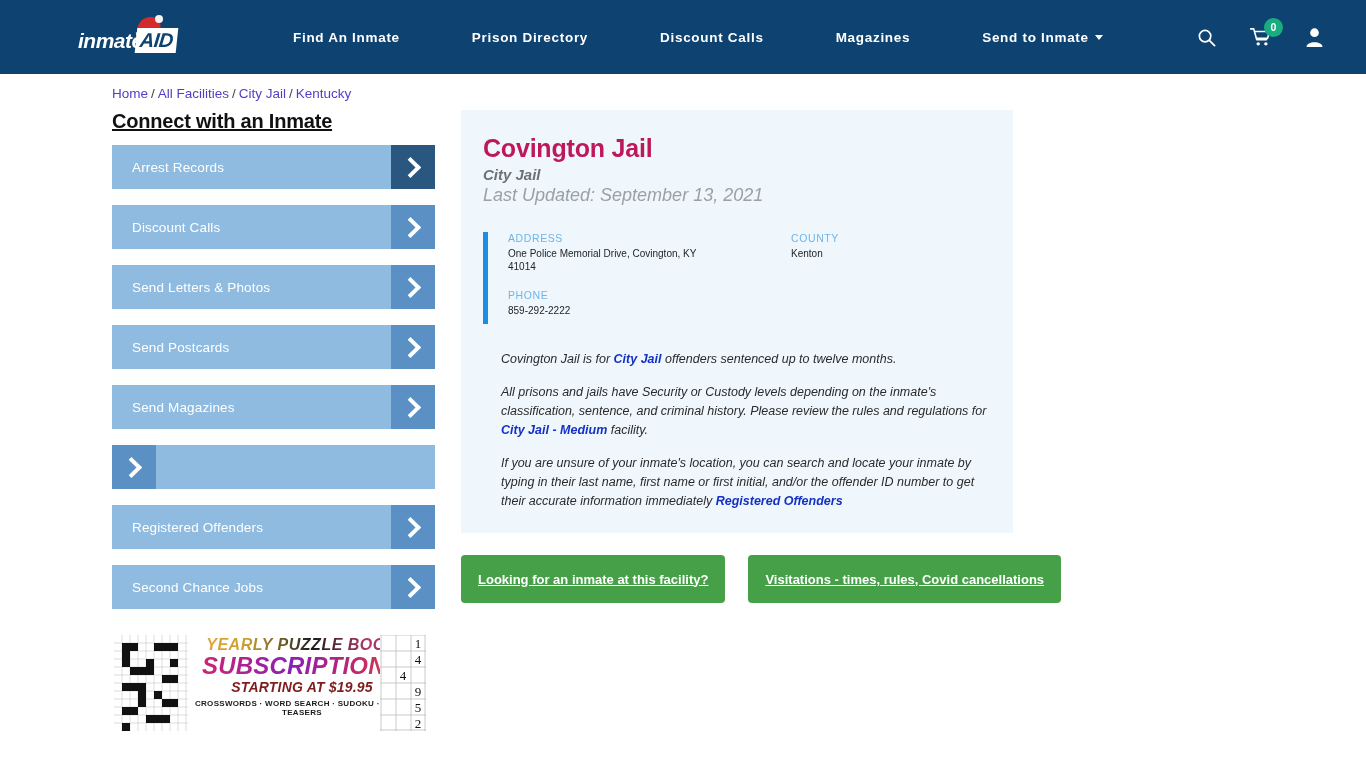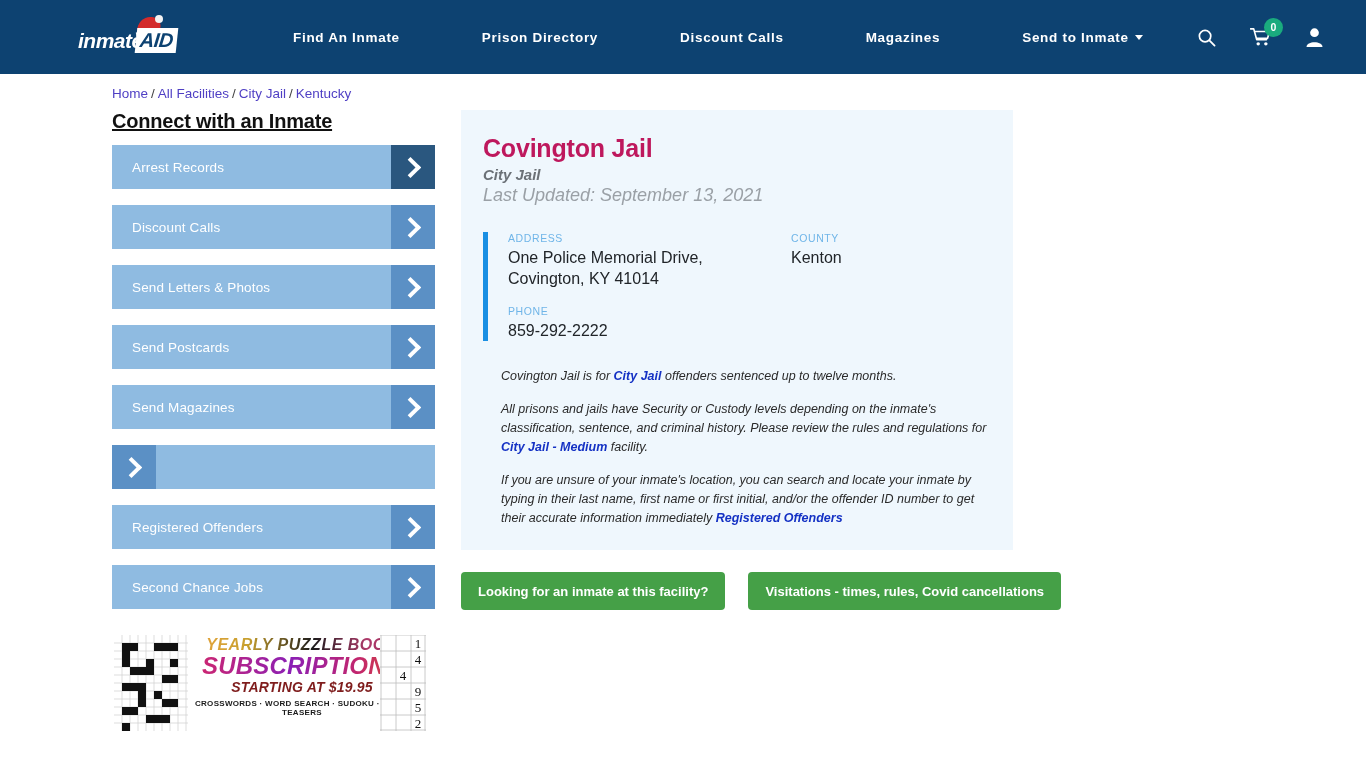--- a/index.html
+++ b/index.html
@@ -48,21 +48,21 @@
   .santa-hat {
     position:absolute;
     left:56px; bottom:20px;
     width:30px; height:22px;
   }
 
   .nav-links {
     display:flex;
     align-items:flex-end;
     margin-left:74px;
-    gap:16px;
+    gap:6px;
   }
   .nav-link {
     color:#ffffff;
     font-size:13.5px;
     font-weight:bold;
     letter-spacing:0.7px;
     text-decoration:none;
     padding:0 33px;
     white-space:nowrap;
     cursor:pointer;
@@ -248,21 +248,21 @@
   }
   .info-col { width:270px; }
   .info-col.second { width:auto; }
   .info-label {
     font-size:10.5px;
     color:#6fb5e8;
     letter-spacing:0.6px;
     margin-bottom:3px;
   }
   .info-value {
-    font-size:16px;
+    font-size:10px;
     color:#212529;
     line-height:1.32;
     margin-bottom:16px;
     max-width:215px;
   }
   .info-value.last { margin-bottom:0; }
 
   .fac-body { margin-top:26px; padding:0 4px 0 18px; }
   .fac-p {
     font-size:12.5px;
@@ -276,24 +276,25 @@
 
   .cta-row { display:flex; gap:23px; margin-top:22px; }
   .cta-btn {
     background:#45a047;
     color:#ffffff;
     border:none;
     border-radius:4px;
     font-size:13px;
     font-weight:bold;
     padding:4px 17px;
-    height:38px;
+    height:48px;
     cursor:pointer;
     font-family:"Liberation Sans", sans-serif;
     white-space:nowrap;
+    text-decoration:underline;
   }
 </style>
 </head>
 <body>
 
 <div class="navbar">
 
   <a class="brand">
     <svg class="santa-hat" viewBox="0 0 30 22">
       <path d="M3 17 C3 6 11 1 18 2 C25 3 28 9 26 14 L22 18 Z" fill="#d32b2b"></path>

